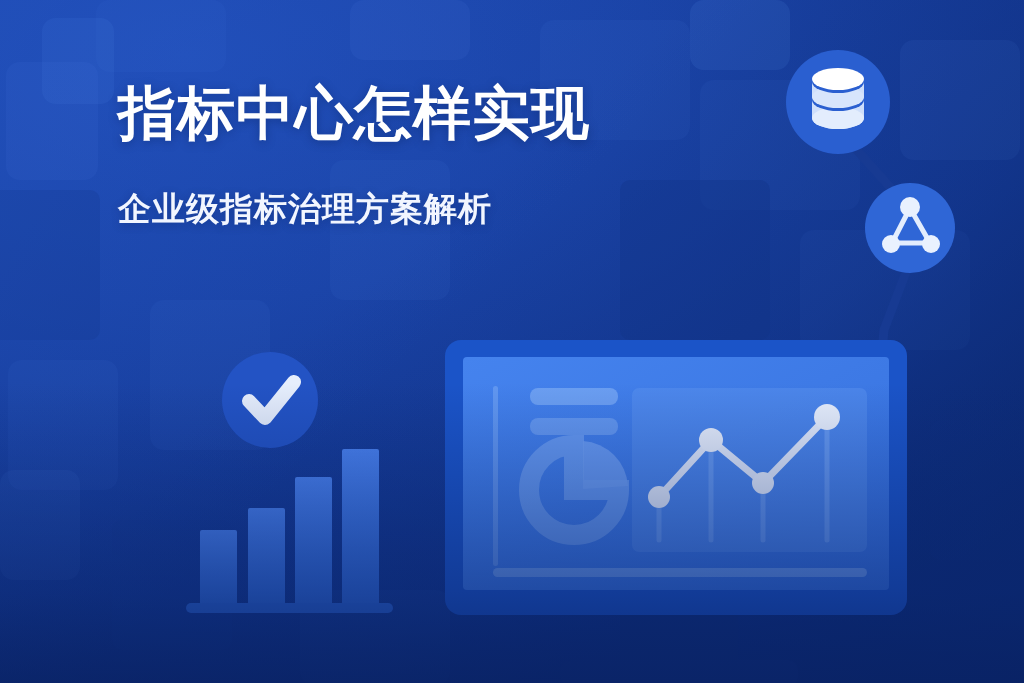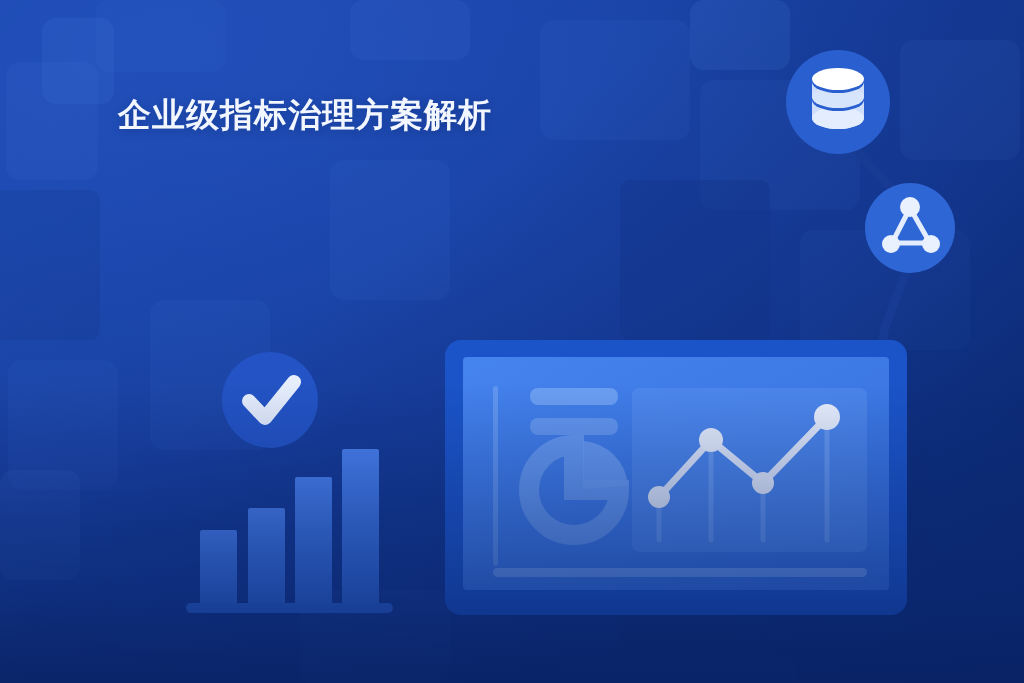--- a/index.html
+++ b/index.html
@@ -40,21 +40,21 @@
   .title-line{
     color:#ffffff;
     font-size:58px;
     line-height:70px;
     font-weight:bold;
     letter-spacing:1px;
     white-space:nowrap;
     text-shadow:0 2px 10px rgba(6,26,76,.35);
   }
   .subtitle{
-    margin-top:16px;
+    margin-top:40px;
     color:#f2f6ff;
     font-size:33px;
     line-height:42px;
     font-weight:bold;
     letter-spacing:1px;
     white-space:nowrap;
     text-shadow:0 2px 8px rgba(6,26,76,.3);
   }
 
   
@@ -180,16 +180,17 @@
           <circle cx="763" cy="483" r="11"></circle>
           <circle cx="827" cy="417" r="13"></circle>
         </g>
       </g>
     </g>
   </svg>
 
   <div class="bg-bottomdark"></div>
 
   <div class="copy">
+    <div class="title-line">指标中心怎样实现</div>
     <div class="subtitle">企业级指标治理方案解析</div>
   </div>
 
 </div>
 
 </body></html>

